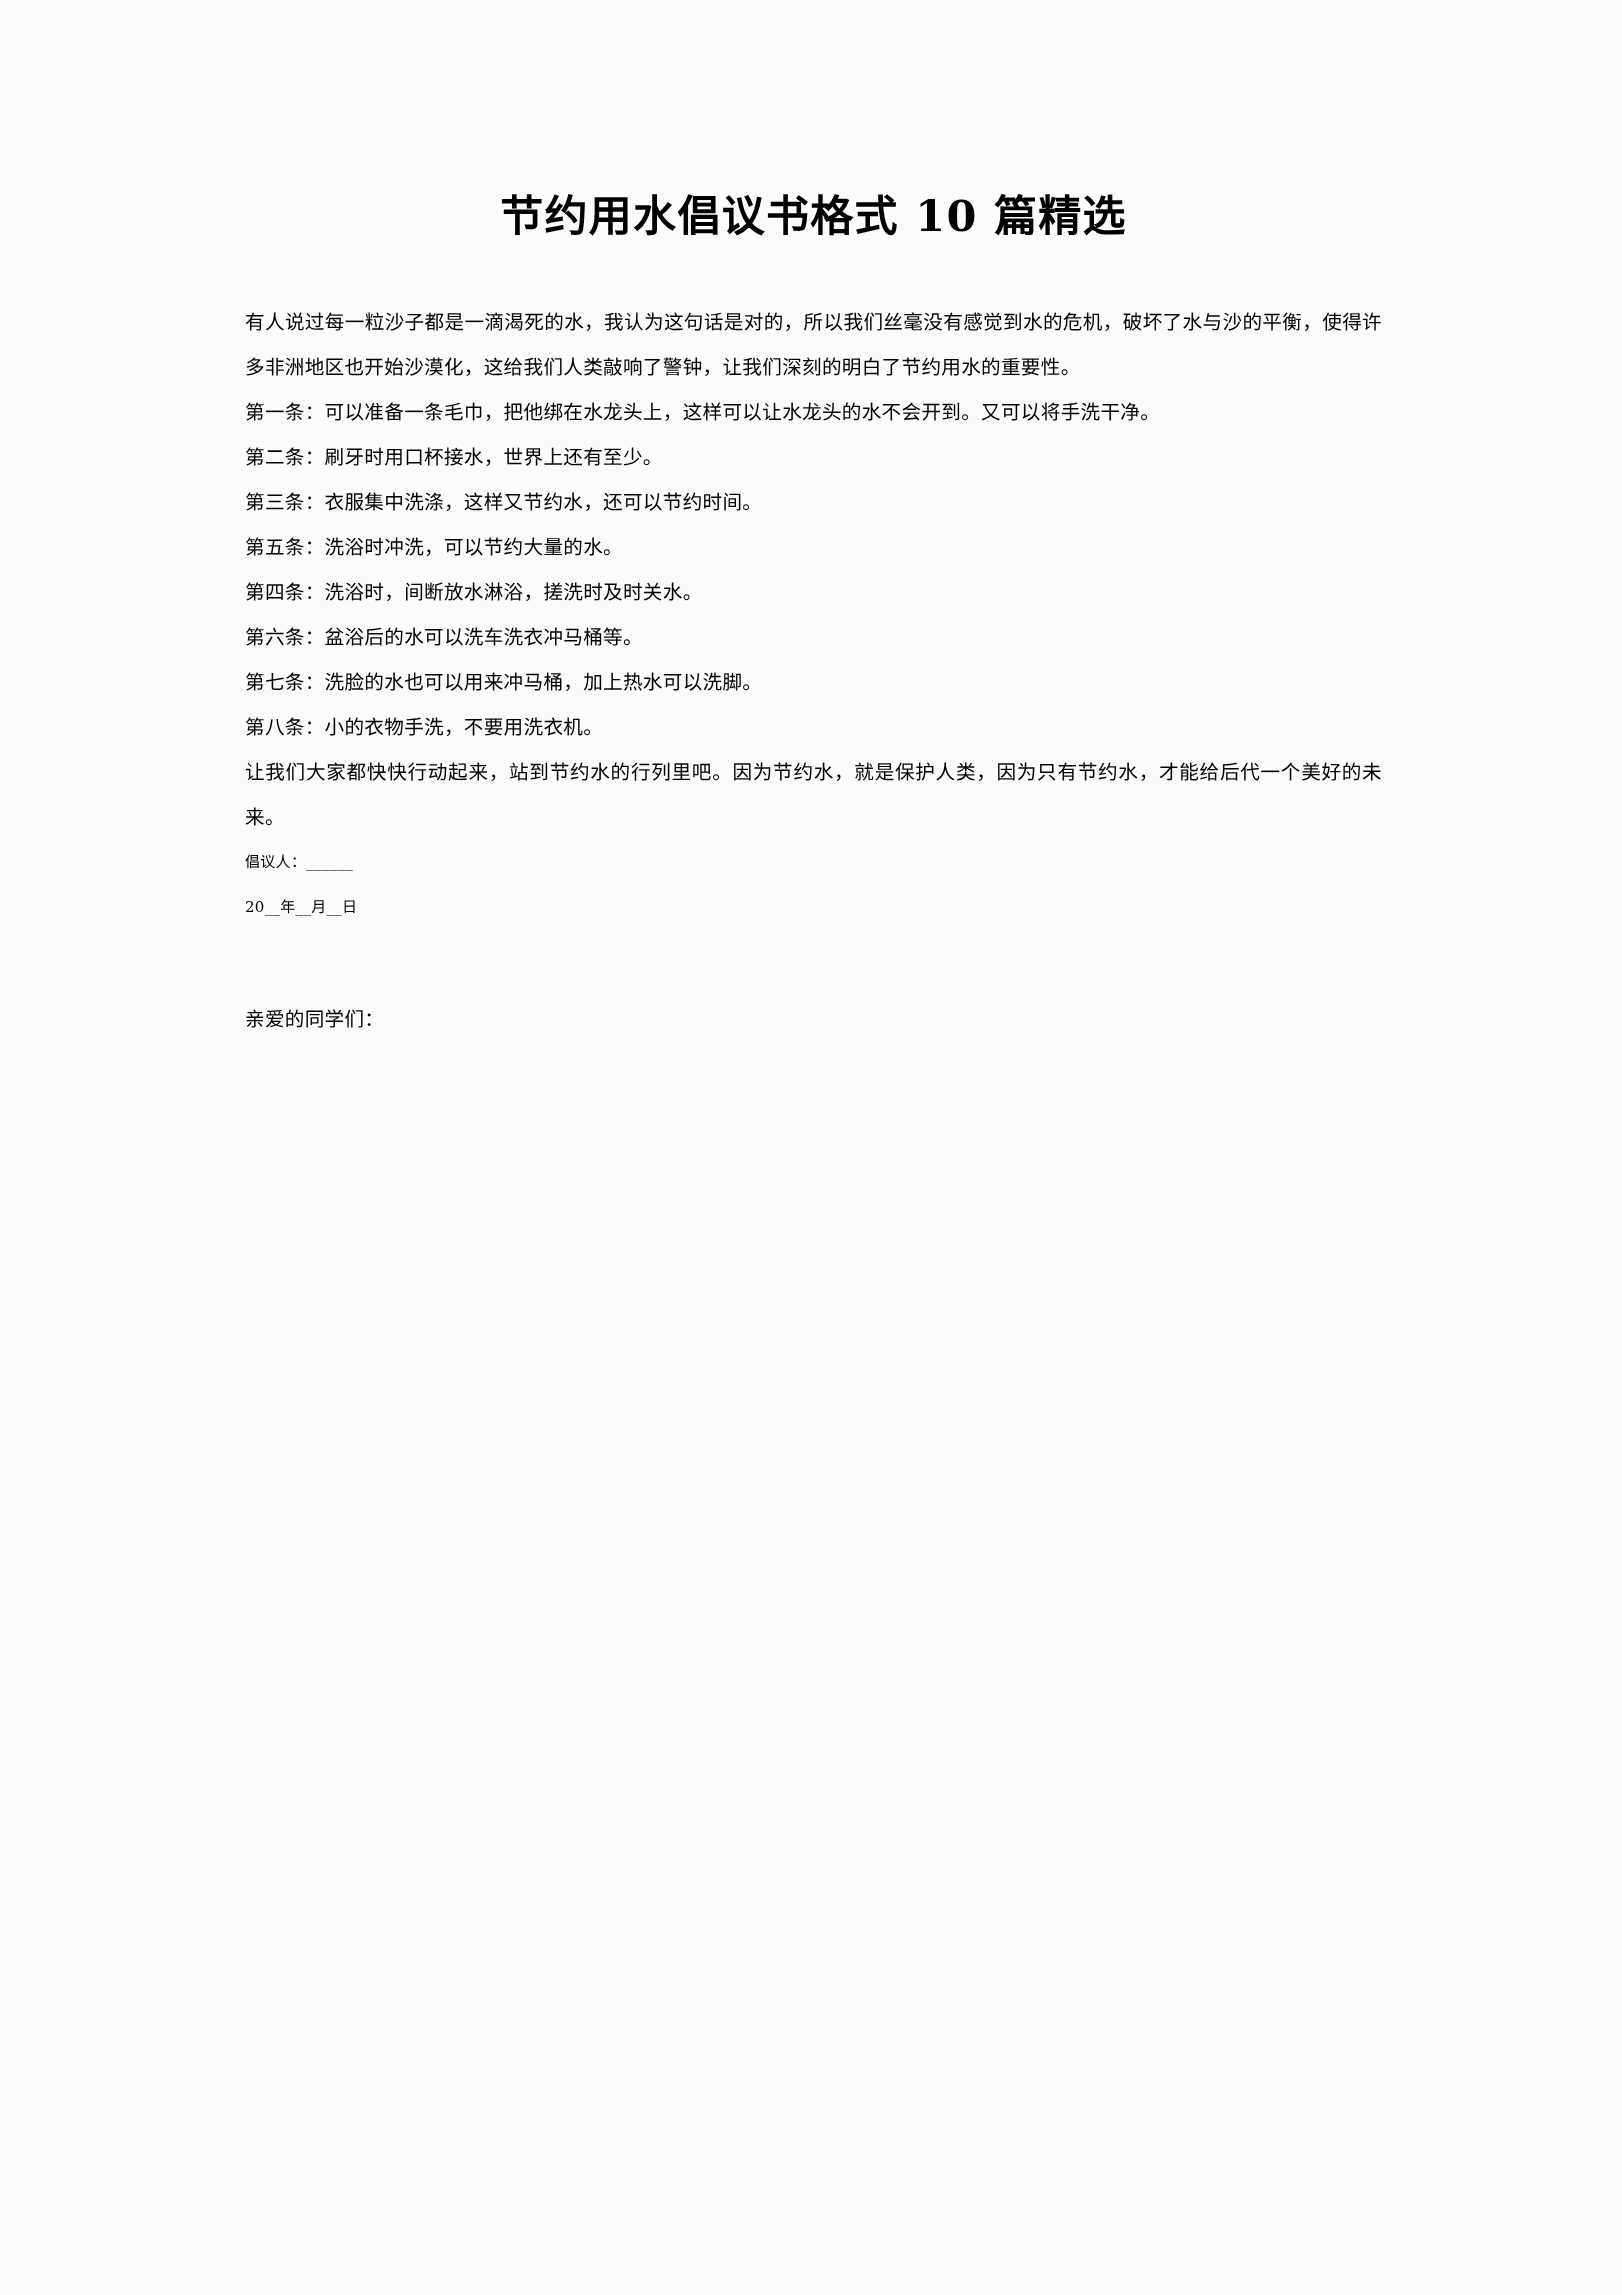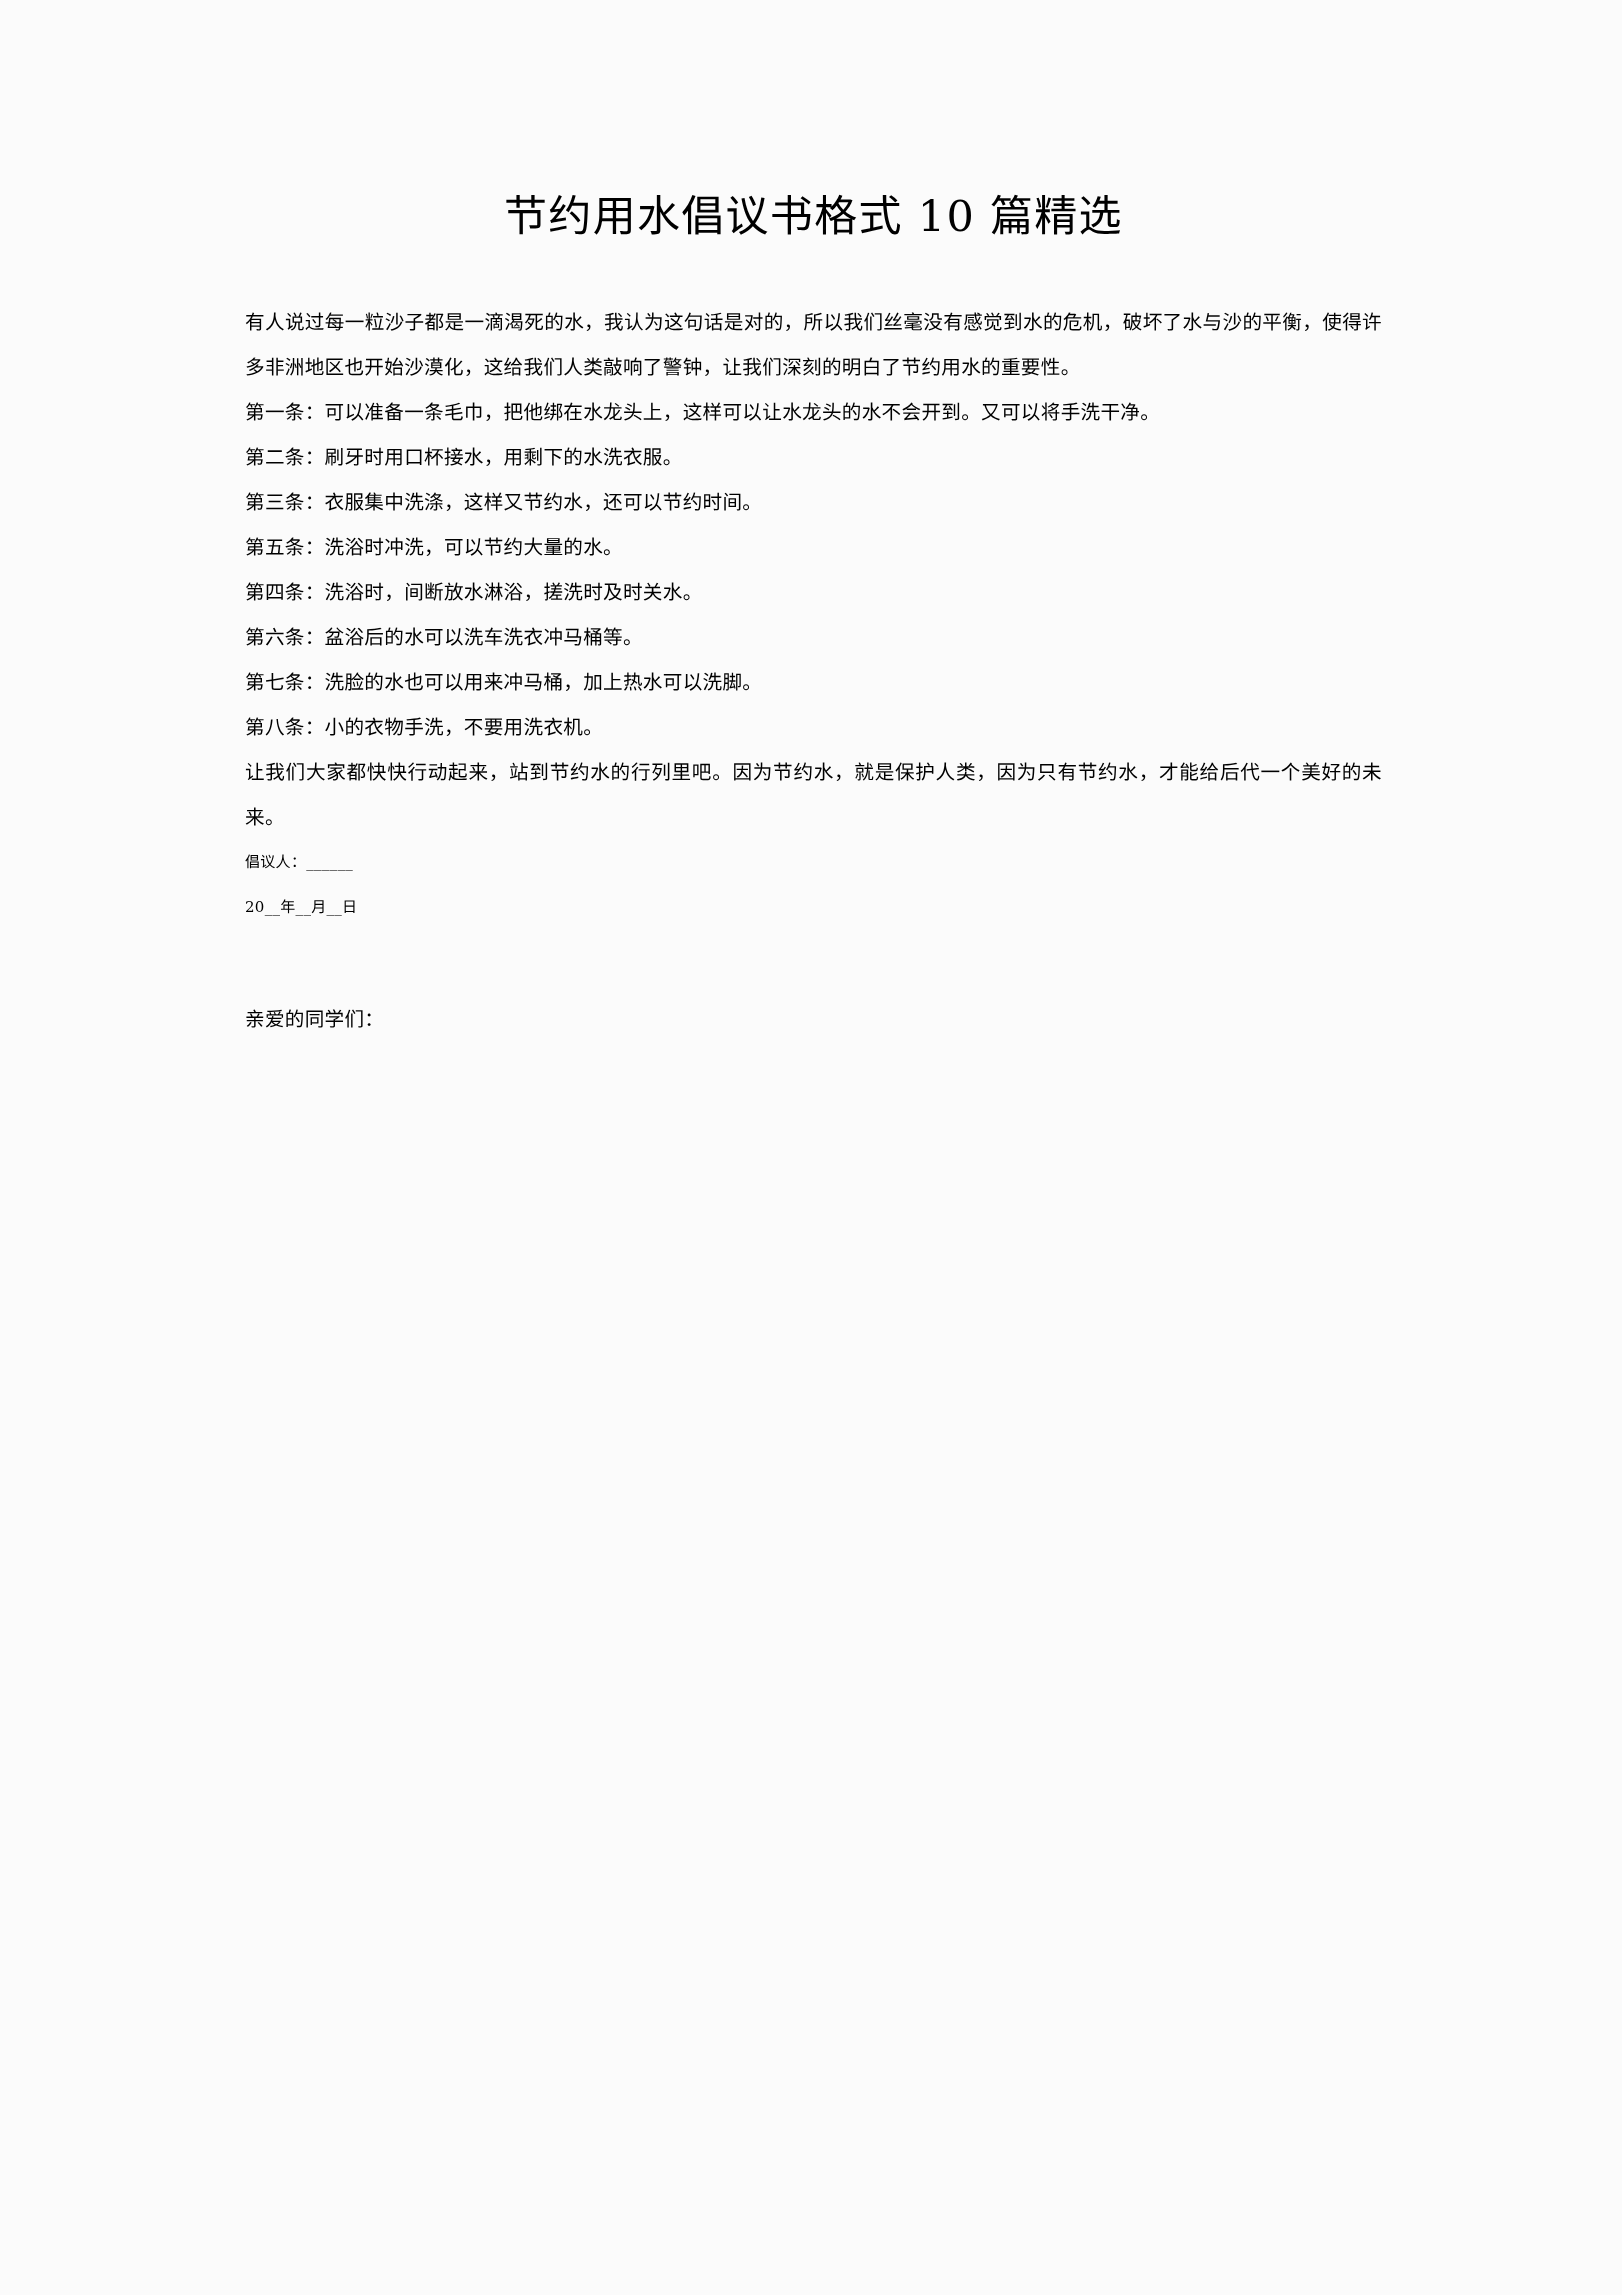--- a/index.html
+++ b/index.html
@@ -30,21 +30,21 @@
     left: 245px;
     top: 0;
     width: 1137px; 
   }
 
   
   .doc-title {
     margin: 0;
     padding-top: 190px;
     font-size: 43px;
-    font-weight: 400;
+    font-weight: 700;
     line-height: 1.25;
     text-align: center;
     letter-spacing: 1.3px;
     font-family: "DejaVu Serif", "Liberation Serif", serif;
     white-space: pre;
   }
 
   
   .body-block {
     margin-top: 56px;
@@ -97,21 +97,21 @@
     <h1 class="doc-title">节约用水倡议书格式 10 篇精选</h1>
 
     <div class="body-block">
 
 
       <p class="para">有人说过每一粒沙子都是一滴渴死的水，我认为这句话是对的，所以我们丝毫没有感觉到水的危机，破坏了水与沙的平衡，使得许多非洲地区也开始沙漠化，这给我们人类敲响了警钟，让我们深刻的明白了节约用水的重要性。</p>
 
 
       <p class="para">第一条：可以准备一条毛巾，把他绑在水龙头上，这样可以让水龙头的水不会开到。又可以将手洗干净。</p>
 
-      <p class="para short">第二条：刷牙时用口杯接水，用剩下的水洗衣服。</p>
+      <p class="para short">第二条：刷牙时用口杯接水，世界上还有至少。</p>
 
       <p class="para short">第三条：衣服集中洗涤，这样又节约水，还可以节约时间。</p>
 
       <p class="para short">第五条：洗浴时冲洗，可以节约大量的水。</p>
 
       <p class="para short">第四条：洗浴时，间断放水淋浴，搓洗时及时关水。</p>
 
       <p class="para short">第六条：盆浴后的水可以洗车洗衣冲马桶等。</p>
 
       <p class="para short">第七条：洗脸的水也可以用来冲马桶，加上热水可以洗脚。</p>

